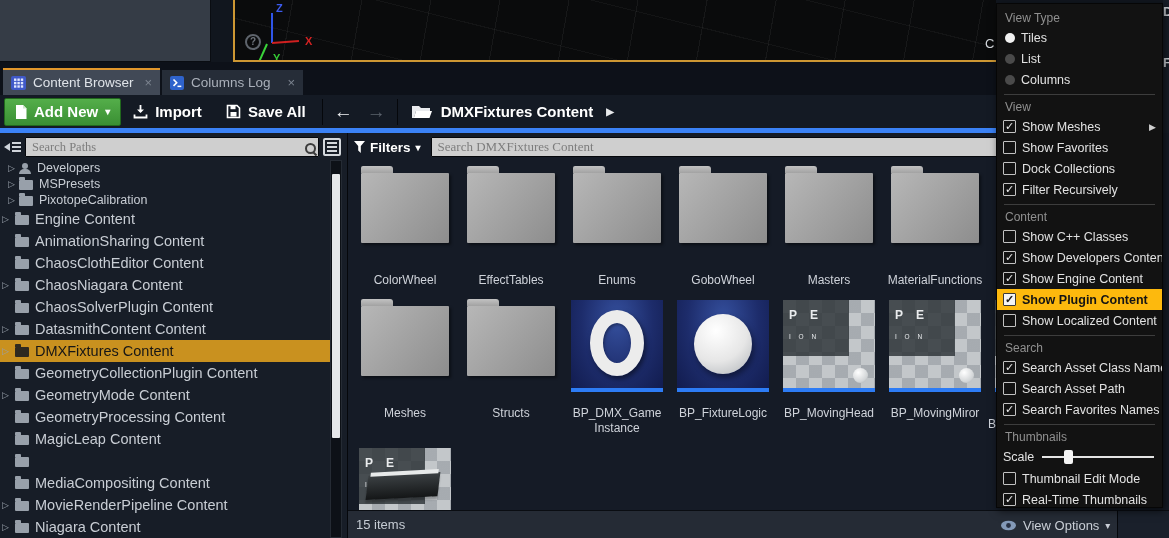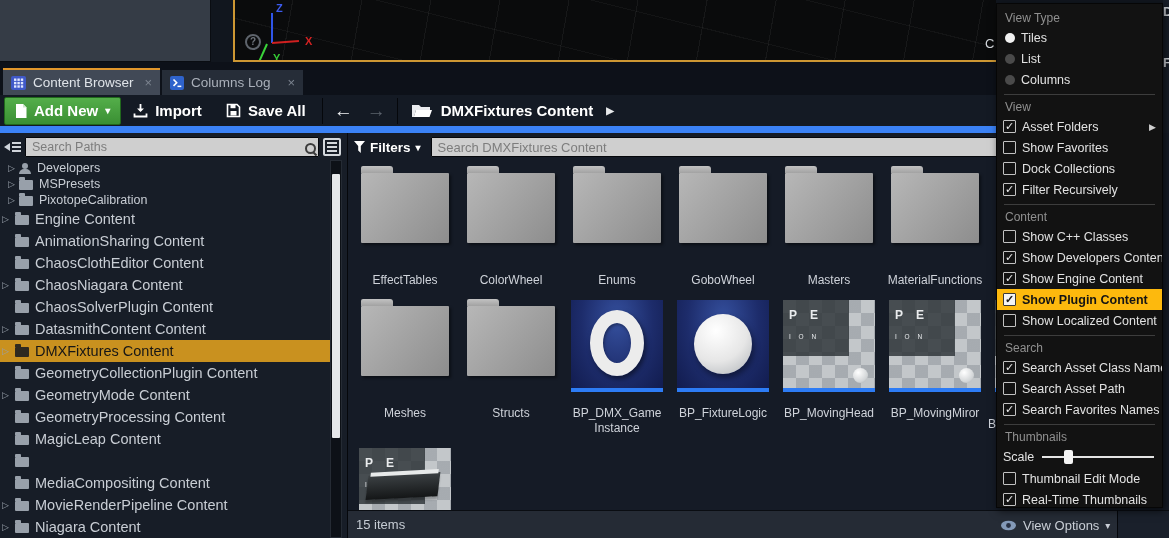--- a/index.html
+++ b/index.html
@@ -35,21 +35,21 @@
   .tab { position:absolute; display:flex; align-items:center; gap:7px; padding:0 8px; cursor:default; }
   .tab.active { left:3px; top:6px; width:157px; height:27px; background:#414956; border-top:2px solid #e0962b; }
   .tab.inactive { left:162px; top:8px; width:141px; height:25px; background:#262d38; }
   .tab-label { font-size:13.5px; color:#dfe3e8; white-space:nowrap; }
   .tab.inactive .tab-label { color:#aab0ba; }
   .tab-close { margin-left:auto; color:#7c8490; font-size:13px; line-height:13px; }
   .tab-ico { flex:0 0 auto; display:block; }
 
   
   .toolbar { position:absolute; left:0; top:95px; width:996px; height:38px; background:#141a24;
-    display:flex; align-items:center; border-bottom:7px solid #3b82f6; }
+    display:flex; align-items:center; border-bottom:5px solid #3b82f6; }
   .btn-addnew { display:flex; align-items:center; gap:7px; margin-left:4px; height:28px; padding:0 10px;
     background:linear-gradient(#54ae4a,#3a8f33); border:1px solid #21681d; border-radius:2px;
     color:#fff; font-size:15px; font-weight:bold; }
   .tb-btn { display:flex; align-items:center; gap:7px; padding:0 12px; height:28px;
     color:#fff; font-size:15px; font-weight:bold; }
   .caret { font-size:10px; color:#fff; }
   .vsep { width:1px; height:26px; background:#2c333f; border-left:1px solid #05070b; margin:0 4px; }
   .nav-arrow { font-size:19px; font-weight:bold; padding:0 7px; color:#f0f2f4; }
   .nav-arrow.disabled { color:#5c636d; }
   .crumb { display:flex; align-items:center; gap:9px; padding-left:10px; color:#fff;
@@ -59,21 +59,21 @@
   
   .left-panel { position:absolute; left:0; top:133px; width:348px; height:405px;
     background:#171d27; border-right:1px solid #05070b; }
   .paths-row { position:absolute; left:0; top:3px; width:100%; height:22px; display:flex; align-items:center; }
   .collapse-ico { width:18px; height:14px; position:relative; margin:0 3px 0 4px; }
   .collapse-ico .tri { position:absolute; left:0; top:3px; width:0; height:0;
     border-right:6px solid #cfd4da; border-top:4px solid transparent; border-bottom:4px solid transparent; }
   .collapse-ico .bars { position:absolute; left:8px; top:2px; width:9px; height:10px;
     background:repeating-linear-gradient(#cfd4da 0 2px, transparent 2px 4px); }
   .search-input { height:20px; background:#cfcfcf; border:1px solid #05070b; border-radius:1px;
-    font-size:12.5px; color:#333; padding:0 20px 0 6px; font-family:Liberation Sans, sans-serif; }
+    font-size:12.5px; color:#333; padding:0 20px 0 6px; font-family:Liberation Serif, serif; }
   .search-input::placeholder { color:#7d7d7d; }
   .paths-row .search-input { width:294px; }
   .mag { position:absolute; right:30px; top:7px; width:12px; height:12px; }
   .mag::before { content:''; position:absolute; left:0; top:0; width:7px; height:7px;
     border:2px solid #3c3c3c; border-radius:50%; }
   .mag::after { content:''; position:absolute; left:8px; top:8px; width:5px; height:2px;
     background:#3c3c3c; transform:rotate(45deg); transform-origin:left center; }
   .listview-btn { width:18px; height:18px; margin-left:4px; border:2px solid #d4d8dd; border-radius:2px; position:relative; }
   .listview-btn::before { content:''; position:absolute; inset:2px;
     background:repeating-linear-gradient(#d4d8dd 0 2px, transparent 2px 4px); }
@@ -375,27 +375,27 @@
     </div>
     <input class="search-input" placeholder="Search DMXFixtures Content" style="">
   </div>
 
   <div class="grid">
     <div class="grow">
       <div class="tile">
         <div class="thumb-wrap">
             <div class="bigfolder"></div>
           </div>
+        <div class="tile-label">ColorWheel</div>
+      </div>
+      <div class="tile">
+        <div class="thumb-wrap">
+            <div class="bigfolder"></div>
+          </div>
         <div class="tile-label">EffectTables</div>
-      </div>
-      <div class="tile">
-        <div class="thumb-wrap">
-            <div class="bigfolder"></div>
-          </div>
-        <div class="tile-label">ColorWheel</div>
       </div>
       <div class="tile">
         <div class="thumb-wrap">
             <div class="bigfolder"></div>
           </div>
         <div class="tile-label">Enums</div>
       </div>
       <div class="tile">
         <div class="thumb-wrap">
             <div class="bigfolder"></div>
@@ -529,21 +529,21 @@
   </div>
   <div class="m-row">
     <span class="radio"></span>
     <span>Columns</span>
   </div>
   <div class="m-div"></div>
 
   <div class="m-header">View</div>
   <div class="m-row">
     <span class="cb">✓</span>
-    <span>Asset Folders</span>
+    <span>Show Meshes</span>
     <span class="sub-arrow">▶</span>
   </div>
   <div class="m-row">
     <span class="cb"></span>
     <span>Show Favorites</span>
   </div>
   <div class="m-row">
     <span class="cb"></span>
     <span>Dock Collections</span>
   </div>

